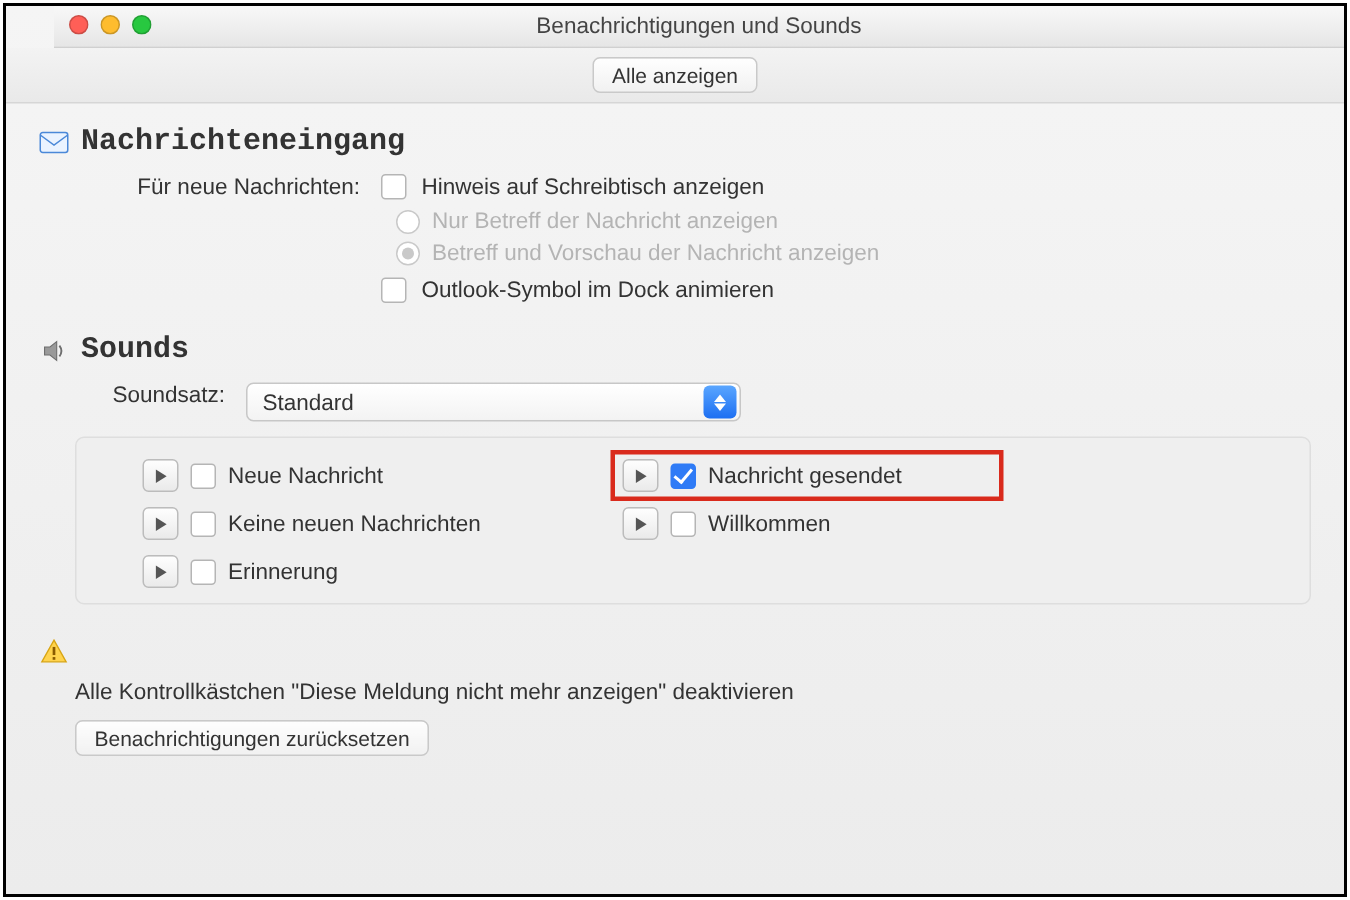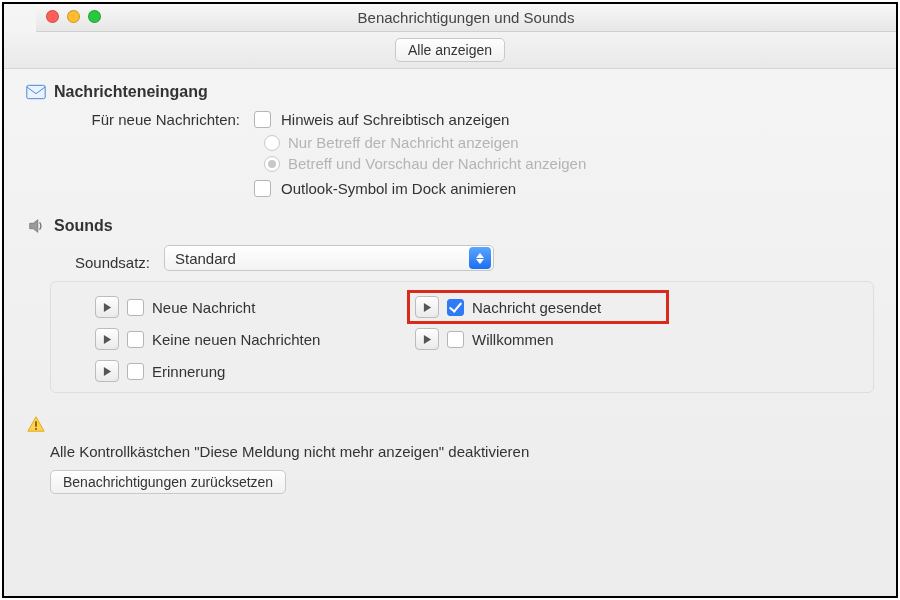--- a/index.html
+++ b/index.html
@@ -52,23 +52,23 @@
   background: linear-gradient(#fefefe,#f1f1f1);
   border: 1px solid #c9c9c9;
   border-radius: 5px;
   padding: 3px 12px;
   font-size: 14px;
   color: #333;
   cursor: default;
 }
 .content { padding: 14px 22px 0 22px; }
 .section-head { display: flex; align-items: center; gap: 8px; margin-bottom: 10px; }
-.section-head b { font-weight: 600; font-size: 16px; }
+.section-head b { font-weight: 600; font-size: 20px; font-family: Liberation Mono, monospace; }
 .icon-svg { width: 20px; height: 18px; }
-.row { display: flex; align-items: flex-end; gap: 10px; margin-left: 24px; margin-bottom: 6px; font-size: 15px; }
+.row { display: flex; align-items: flex-start; gap: 10px; margin-left: 24px; margin-bottom: 6px; font-size: 15px; }
 .row .label { min-width: 190px; text-align: right; color: #333; margin-right: 4px;}
 .sub { margin-left: 238px; display: flex; align-items: center; gap: 8px; color: #b4b4b4; font-size: 15px; margin-bottom: 4px; }
 .cbox {
   width: 17px; height: 17px; border: 1px solid #b5b5b5; border-radius: 3px; background: #fff; display: inline-block; position: relative;
 }
 .cbox.checked { background: #2f7bf6; border-color: #2f7bf6; }
 .cbox.checked::after { content: ""; position: absolute; left: 4px; top: 0px; width: 5px; height: 10px; border: solid #fff; border-width: 0 2.5px 2.5px 0; transform: rotate(40deg); }
 .radio {
   width: 16px; height: 16px; border-radius: 50%; border: 1.5px solid #c9c9c9; display: inline-block; position: relative; background: #fff;
 }

